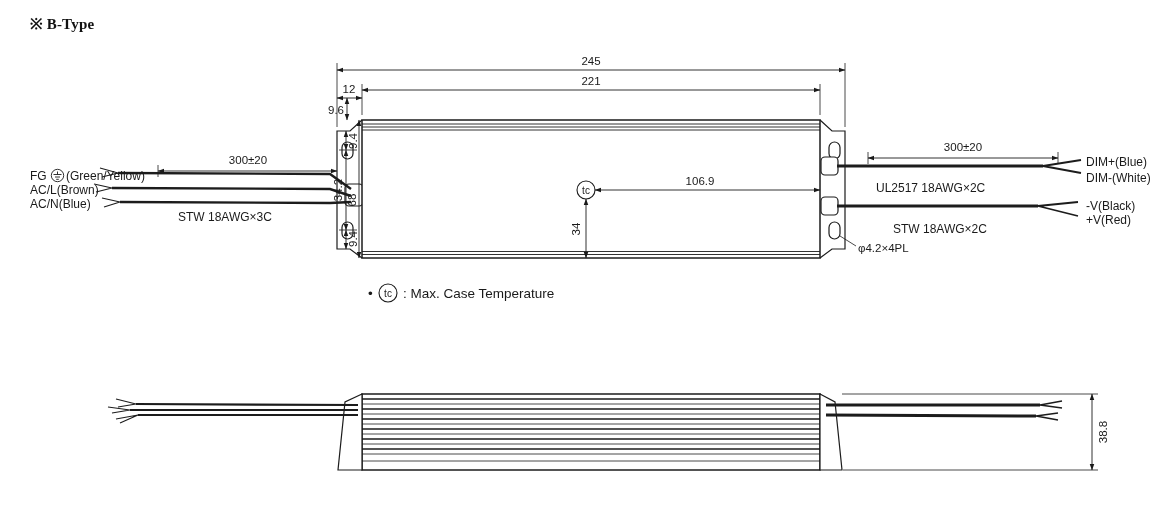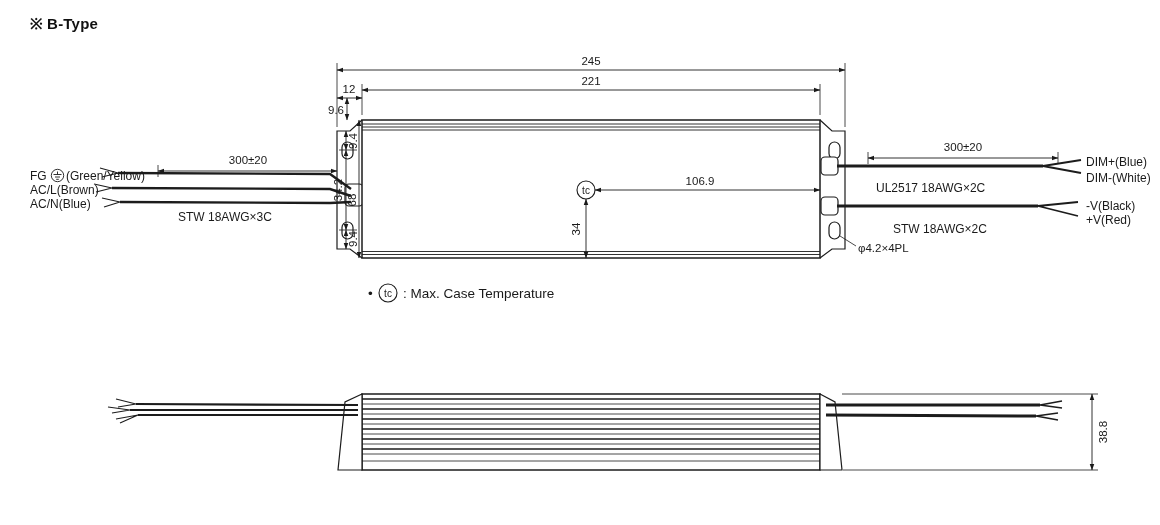--- a/index.html
+++ b/index.html
@@ -1,18 +1,18 @@
 <!DOCTYPE html>
 <html><head>
 <meta charset="utf-8">
 <style>
   * { margin:0; padding:0; box-sizing:border-box; }
   html,body { width:1160px; height:525px; background:#ffffff; overflow:hidden; }
   body { position:relative; font-family:"Liberation Sans", sans-serif; color:#111; }
-  .title { position:absolute; left:30px; top:13px; font-size:15px; font-weight:bold; letter-spacing:.2px; }
+  .title { position:absolute; left:30px; top:13px; font-size:15px; font-weight:bold; letter-spacing:.2px;font-family:Liberation Serif, serif; }
   svg { position:absolute; left:0; top:0; }
   svg text { font-family:"Liberation Sans", sans-serif; fill:#1a1a1a; stroke:none; }
   .dim  { font-size:11.5px; }
   .lbl  { font-size:12px; }
   .sm   { font-size:10px; }
   .note { font-size:13.5px; }
 </style>
 </head>
 <body>
 

